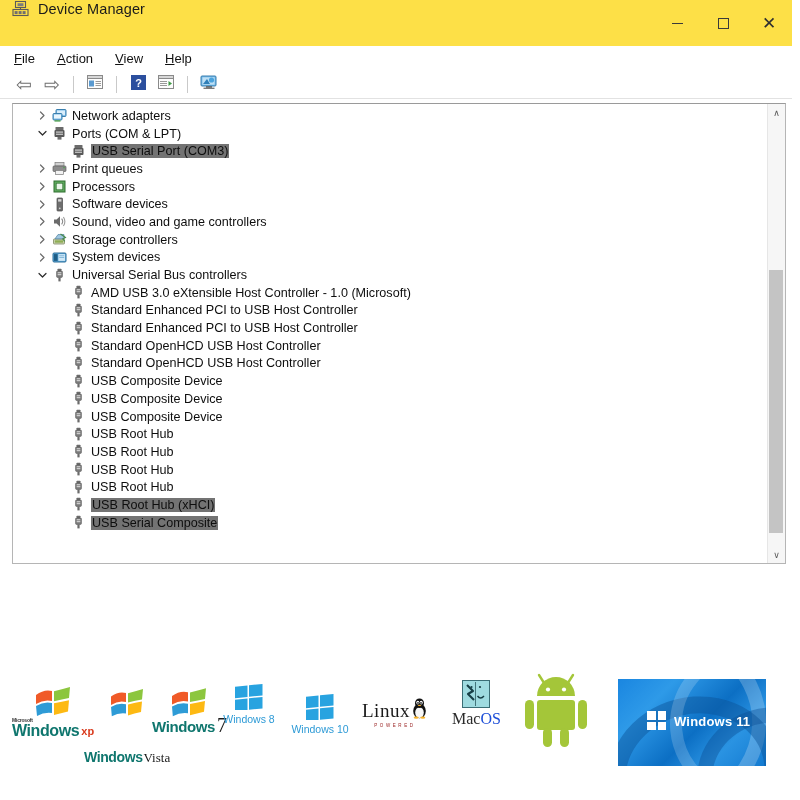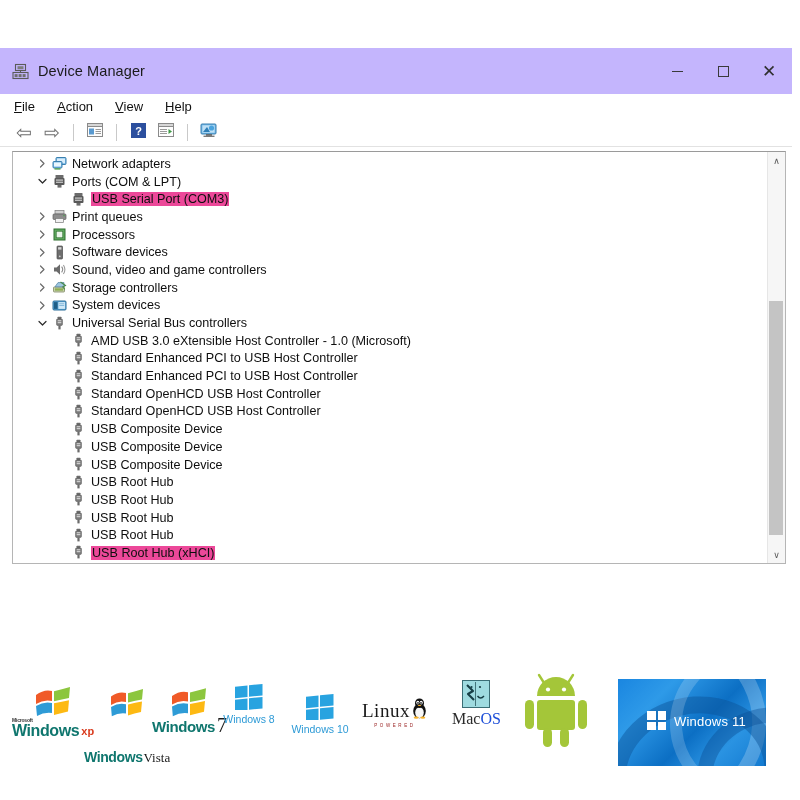--- a/index.html
+++ b/index.html
@@ -25,24 +25,23 @@
     height: 572px;
     background: #ffffff;
     display: flex;
     flex-direction: column;
   }
 
   
   .titlebar {
     height: 46px;
     display: flex;
-    align-items: center;
-    background: #c4b5fd;
+    align-items: flex-start;
+    background: #fde047;
     flex: 0 0 auto;
-    margin-top: 48px;
   }
   .title-left {
     display: flex;
     align-items: center;
     padding-left: 12px;
     gap: 9px;
   }
   .app-icon {
     width: 17px;
     height: 17px;
@@ -162,21 +161,21 @@
   .tw svg { display: block; }
   .ricon {
     width: 19px;
     flex: 0 0 auto;
     display: flex;
     align-items: center;
     justify-content: center;
   }
   .ricon svg { display: block; }
   .rlabel { padding-left: 3px; }
-  .hl { background: #ec4899; padding: 0 1px; }
+  .hl { background: #737373; padding: 0 1px; }
 
   .indent-1 { padding-left: 22px; }
   .indent-2 { padding-left: 41px; }
 
   
   .vscroll {
     width: 17px;
     flex: 0 0 auto;
     background: #f6f6f6;
     border-left: 1px solid #e6e6e6;
@@ -243,20 +242,21 @@
   }
   .modern-caption {
     color: #2d9ad6;
     font-size: 10.5px;
     white-space: nowrap;
   }
   .w11-card {
     position: absolute;
     overflow: hidden;
     background: linear-gradient(135deg,#1a86e0 0%,#2e9ae8 25%,#0c6fc4 55%,#2a93e2 75%,#1279d0 100%);
+    font-weight: bold;
   }
   .w11-swirl {
     position: absolute;
     border-radius: 50%;
     border-style: solid;
   }
   .w11-brand {
     position: absolute;
     display: flex;
     align-items: center;

